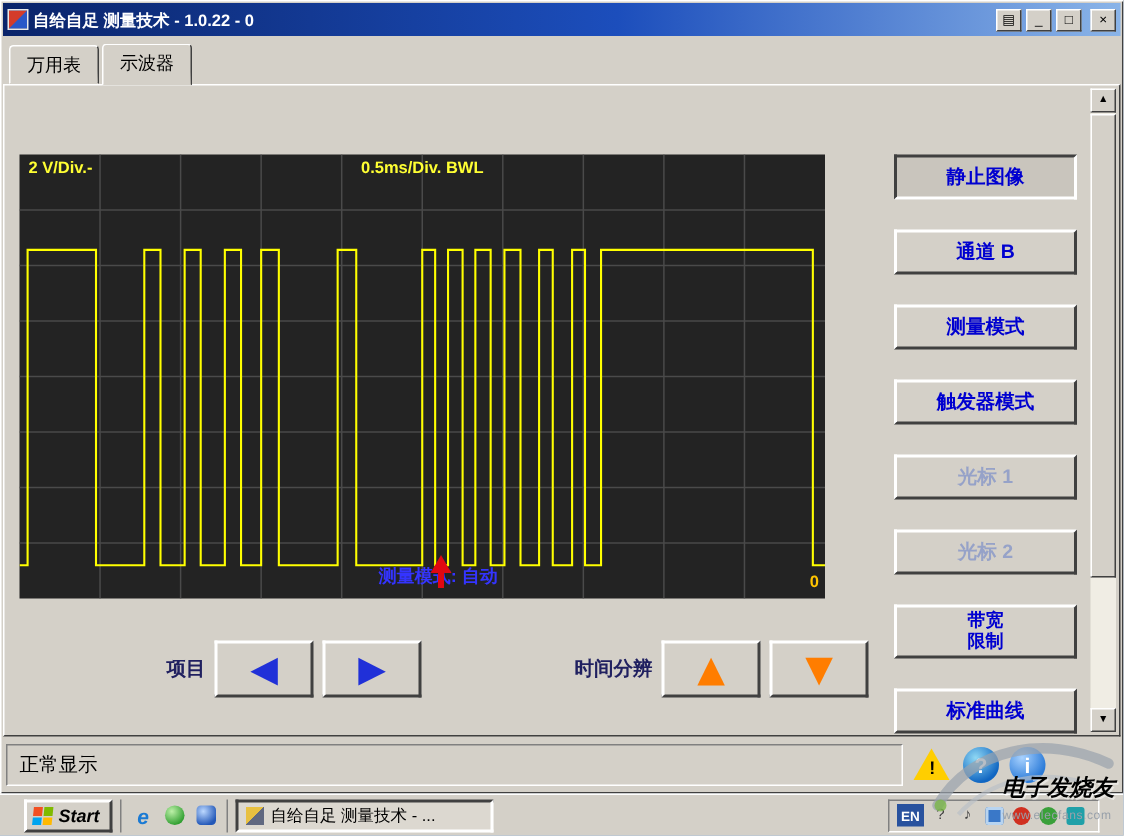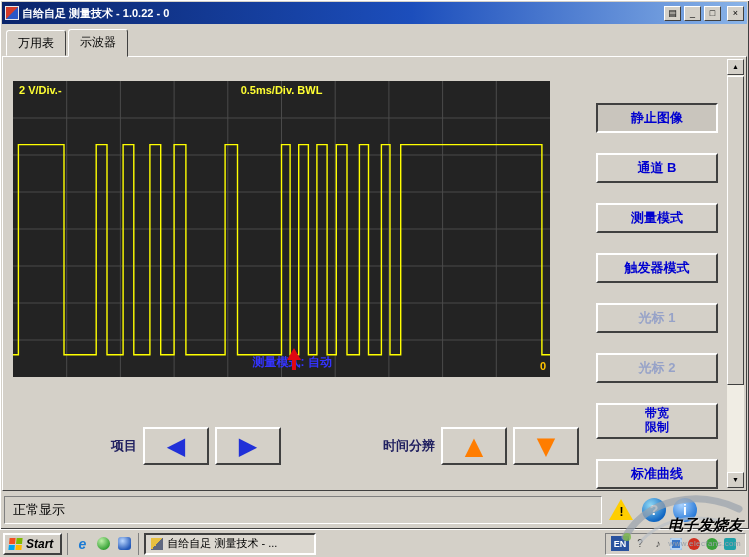--- a/index.html
+++ b/index.html
@@ -24,21 +24,21 @@
   .tabbar { display:flex; align-items:flex-end; padding:6px 4px 0 4px; height:32px; flex:0 0 auto; position:relative; z-index:2; }
   .tab { padding:4px 11px 3px; font-size:12px; color:#000; background:#d4d0c8; cursor:pointer;
          border:1px solid; border-color:#fff #404040 #d4d0c8 #fff; border-radius:3px 3px 0 0; margin-right:2px; }
   .tab.active { padding-bottom:5px; margin-bottom:-1px; }
 
   
   .content { flex:1 1 auto; position:relative; background:#d4d0c8;
              border:1px solid; border-color:#fff #404040 #404040 #fff; }
 
   
-  .scope { position:absolute; left:10px; top:24px; width:537px; height:296px; background:#232323; }
+  .scope { position:absolute; left:10px; top:46px; width:537px; height:296px; background:#232323; }
   .scope svg { position:absolute; left:0; top:0; width:100%; height:100%; display:block; }
   .scope-label { position:absolute; font-size:11px; font-weight:bold; color:#ffff33; z-index:2; white-space:nowrap; }
   .scope-label.volts { left:6px; top:3px; }
   .scope-label.time  { left:50%; transform:translateX(-50%); top:3px; }
   .scope-label.mode  { left:52%; transform:translateX(-50%); bottom:6px; color:#3434ff; font-size:12px; }
   .scope-label.zero  { right:4px; bottom:5px; color:#ffc400; }
   .trigger-marker { position:absolute; left:51%; bottom:5px; width:14px; height:24px; z-index:3; }
   .trigger-marker::before { content:''; position:absolute; left:0; top:0; width:0; height:0;
          border-left:7px solid transparent; border-right:7px solid transparent; border-bottom:12px solid #e00812; }
   .trigger-marker::after { content:''; position:absolute; left:5px; top:11px; width:4px; height:11px; background:#e00812; }
@@ -82,21 +82,21 @@
   .warn-tri { position:absolute; left:1px; top:1px; width:0; height:0;
               border-left:12px solid transparent; border-right:12px solid transparent; border-bottom:21px solid #ffce00; }
   .warn-glyph { position:absolute; left:0; top:7px; width:27px; text-align:center; font-weight:bold; font-size:12px; color:#000; }
   .icon-ball { width:24px; height:24px; border-radius:50%; border:none; color:#fff; font-weight:bold; font-size:14px;
                display:flex; align-items:center; justify-content:center; cursor:pointer; padding:0; font-family:inherit; }
   .icon-ball.help { background:radial-gradient(circle at 35% 30%, #8fd8f4, #1066c2 72%); }
   .icon-ball.info { background:radial-gradient(circle at 35% 30%, #a8d2ff, #2a7ad8 72%); }
 
   
   .taskbar { position:absolute; left:0; bottom:0; width:749px; height:28px; background:#d4d0c8;
-             border-top:1px solid #fff; display:flex; align-items:center; gap:3px; padding:2px 3px; }
+             border-top:1px solid #fff; display:flex; align-items:center; gap:3px; padding:2px 16px; }
   .start-btn { height:22px; background:#d4d0c8; border:2px solid; border-color:#fff #404040 #404040 #fff;
                display:flex; align-items:center; gap:4px; padding:0 7px 0 4px; font-weight:bold; font-size:12px;
                font-style:italic; cursor:pointer; font-family:inherit; }
   .win-flag { width:13px; height:12px; display:grid; grid-template:1fr 1fr / 1fr 1fr; gap:1px; transform:skewX(-6deg); }
   .win-flag i { display:block; }
   .win-flag i:nth-child(1){ background:#f25022; } .win-flag i:nth-child(2){ background:#7fba00; }
   .win-flag i:nth-child(3){ background:#00a4ef; } .win-flag i:nth-child(4){ background:#ffb900; }
   .ql { display:flex; align-items:center; gap:3px; height:22px; padding:0 5px; margin:0 2px;
         border-left:1px solid #808080; border-right:1px solid #808080; }
   .ql-icon { width:18px; height:18px; display:flex; align-items:center; justify-content:center; cursor:pointer; }

